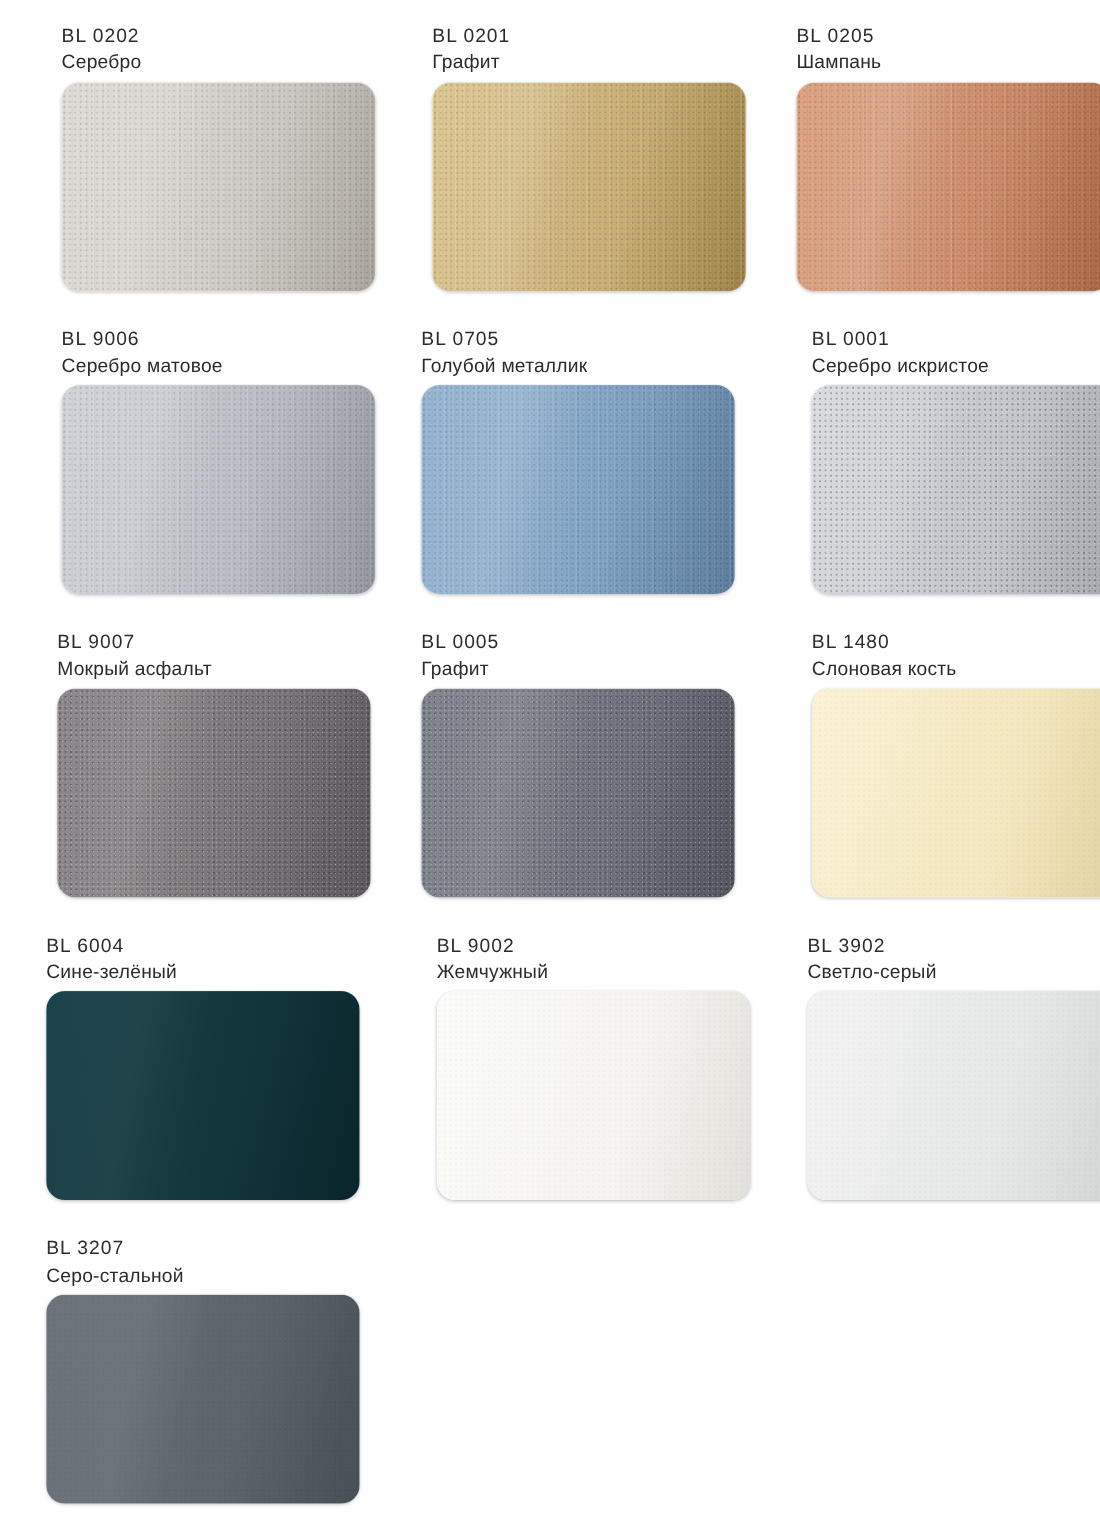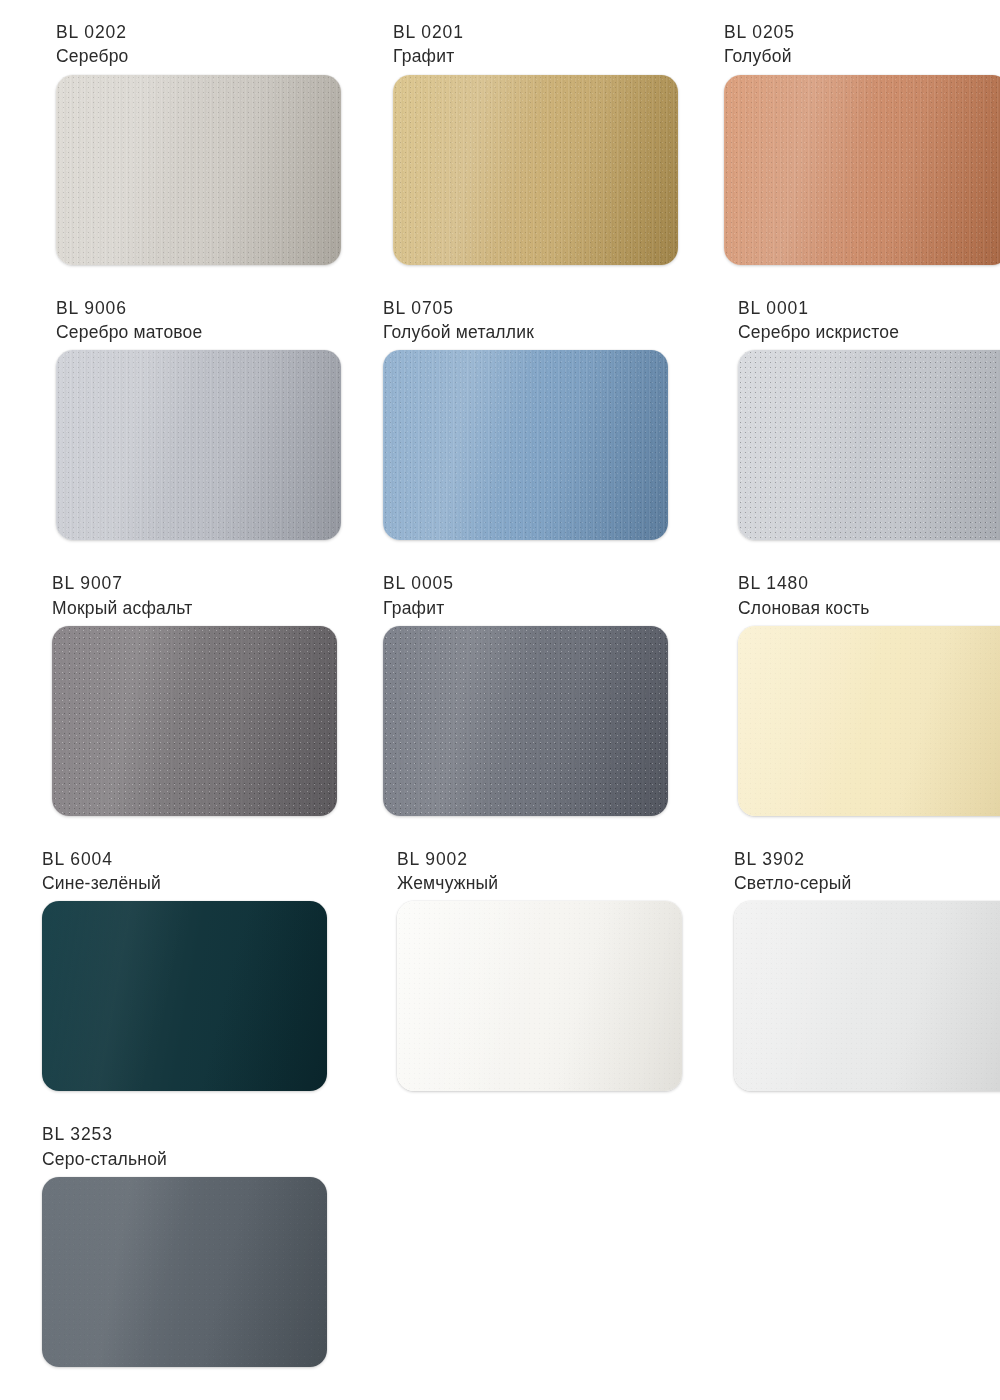--- a/index.html
+++ b/index.html
@@ -156,21 +156,21 @@
       <div class="chip metallic">
         <div class="base" style="background: linear-gradient(105deg, rgb(221, 199, 143) 0%, rgb(201, 172, 110) 45%, rgb(201, 172, 110) 62%, rgb(176, 145, 79) 100%);"></div>
         <div class="brush"></div>
         <div class="grain"></div>
         <div class="sheen"></div>
       </div>
     </div>
     <div class="swatch-cell col-3">
       <div class="label-block">
         <div class="code">BL 0205</div>
-        <div class="name">Голубой</div>
+        <div class="name">Шампань</div>
       </div>
       <div class="chip metallic">
         <div class="base" style="background: linear-gradient(105deg, rgb(221, 160, 125) 0%, rgb(204, 135, 99) 45%, rgb(204, 135, 99) 62%, rgb(184, 112, 73) 100%);"></div>
         <div class="brush"></div>
         <div class="grain"></div>
         <div class="sheen"></div>
       </div>
     </div>
     <div class="swatch-cell col-1">
       <div class="label-block">
@@ -275,21 +275,21 @@
       </div>
       <div class="chip matte">
         <div class="base" style="background: linear-gradient(105deg, rgb(243, 243, 243) 0%, rgb(232, 233, 233) 45%, rgb(232, 233, 233) 62%, rgb(220, 221, 221) 100%);"></div>
         <div class="brush"></div>
         <div class="grain"></div>
         <div class="sheen"></div>
       </div>
     </div>
     <div class="swatch-cell col-3">
       <div class="label-block">
-        <div class="code">BL 3253</div>
+        <div class="code">BL 3207</div>
         <div class="name">Серо-стальной</div>
       </div>
       <div class="chip matte">
         <div class="base" style="background: linear-gradient(105deg, rgb(107, 115, 123) 0%, rgb(90, 98, 106) 45%, rgb(90, 98, 106) 62%, rgb(75, 83, 90) 100%);"></div>
         <div class="brush"></div>
         <div class="grain"></div>
         <div class="sheen"></div>
       </div>
     </div>
   </div>

